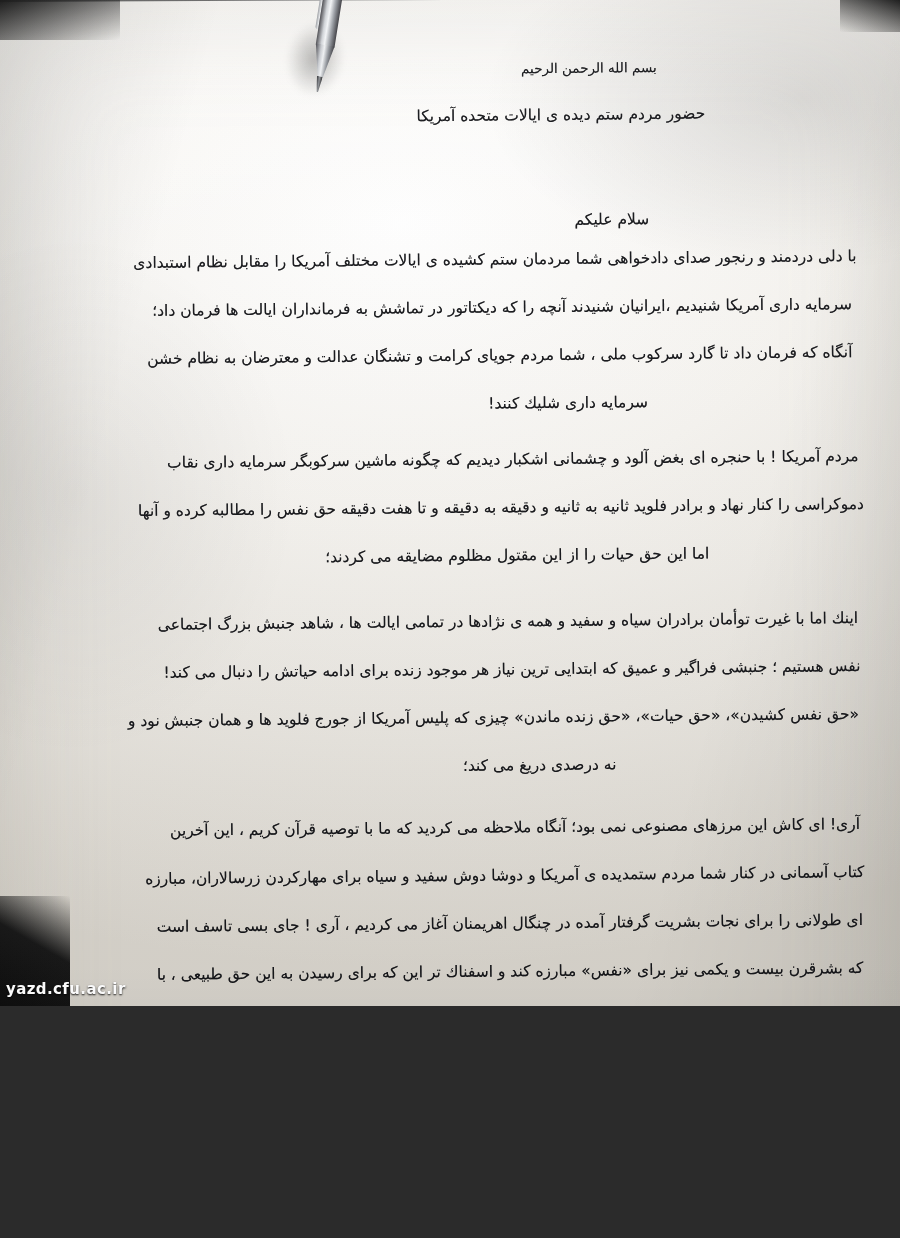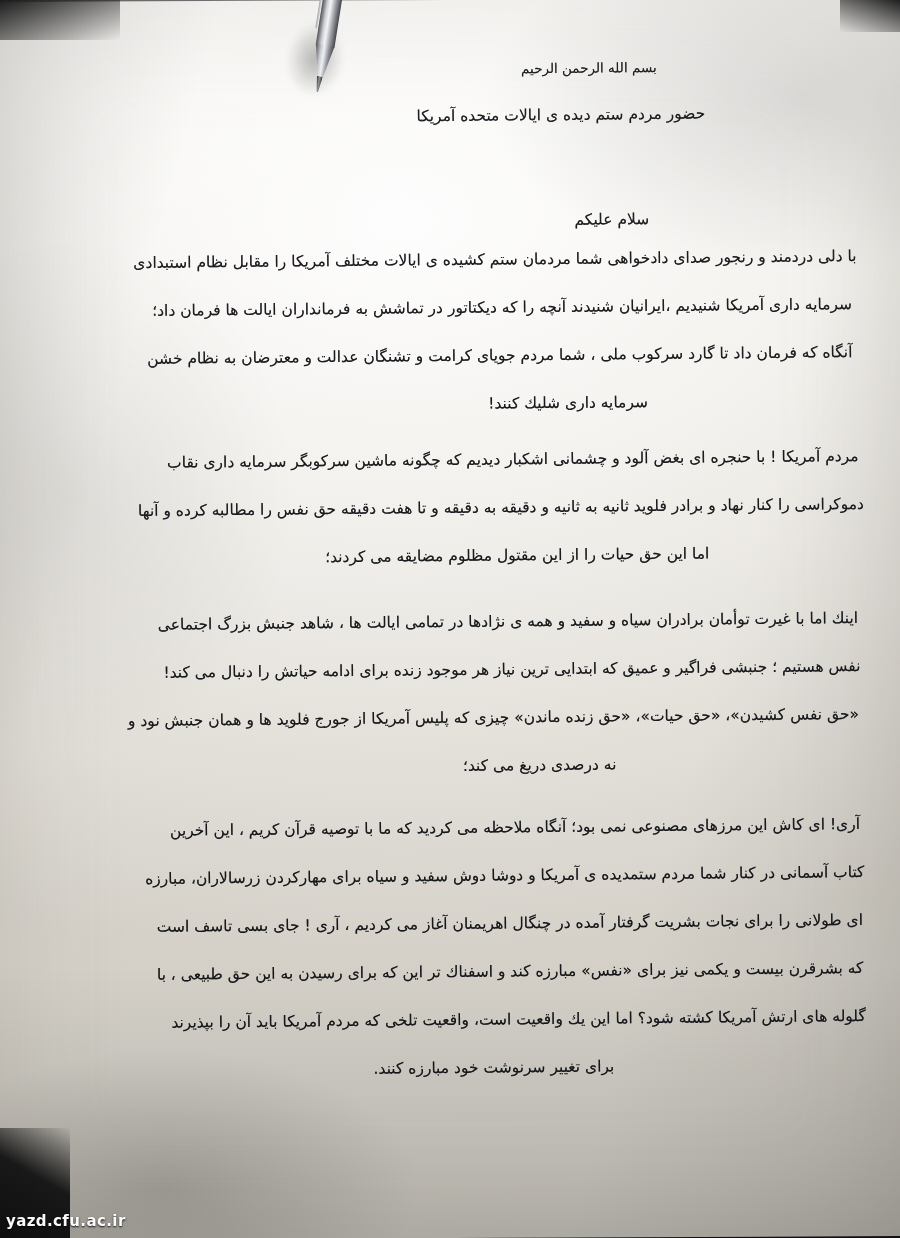--- a/index.html
+++ b/index.html
@@ -4,21 +4,21 @@
 <title>Letter Scan</title>
 <style>
   html, body {
     margin: 0;
     padding: 0;
     background: #2b2b2b;
   }
   #page {
     position: relative;
     width: 900px;
-    height: 1238px;
+    height: 1006px;
     overflow: hidden;
     font-family: "Liberation Serif", "DejaVu Serif", serif;
     background: #1c1c1c;
   }
 
   
   .desk {
     position: absolute;
     inset: 0;
     background:

